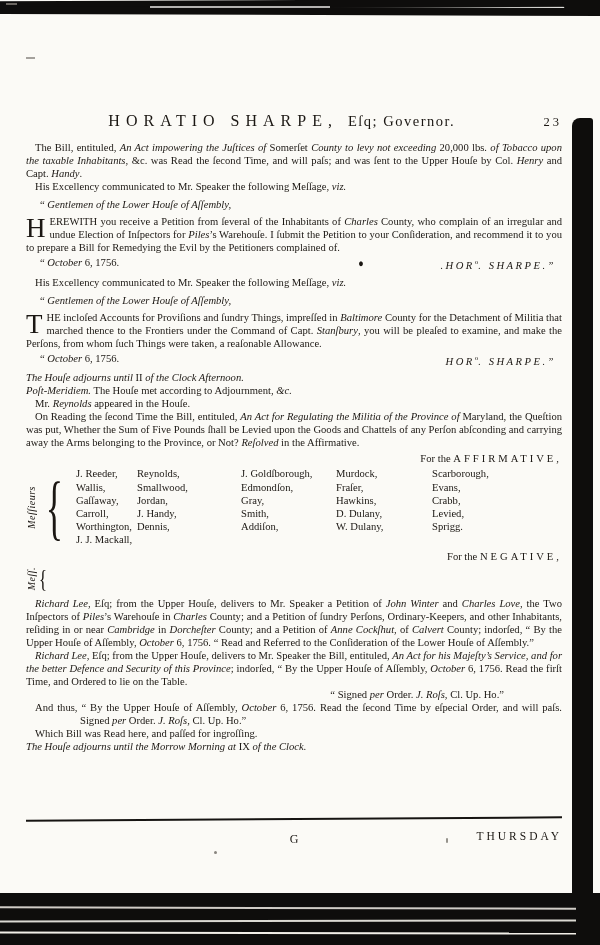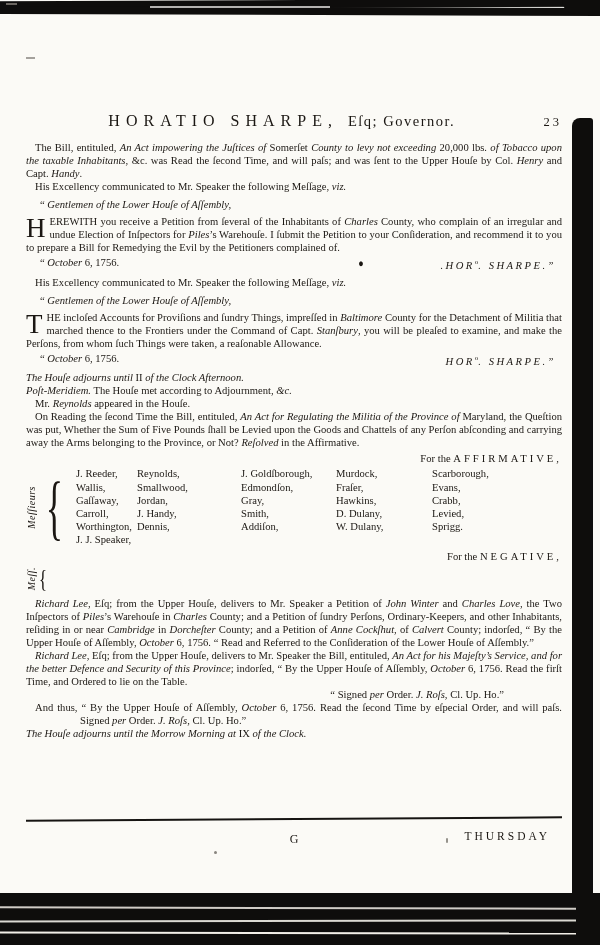--- a/index.html
+++ b/index.html
@@ -58,21 +58,21 @@
   .vote-brace{font-size:72px;line-height:80px;transform:scaleX(0.5);display:inline-block;font-weight:300;}
   .vote-brace.small{font-size:25px;line-height:28px;transform:scaleX(0.7);}
   .vote-grid{flex:1;display:grid;grid-template-columns:61px 104px 95px 96px 1fr;align-items:start;}
   .vote-name{font-size:10.6px;line-height:13.2px;white-space:nowrap;}
   .sect{margin-top:4px;}
   
   .page-footer{position:absolute;left:26px;right:38px;top:818px;}
   .footer-rule{height:2px;background:#161412;transform:rotate(-0.35deg);}
   .footer-row{position:relative;margin-top:12px;height:16px;}
   .sig-mark{position:absolute;left:0;right:0;text-align:center;font-size:12px;}
-  .catchword{position:absolute;right:12px;top:-2px;font-size:11.5px;letter-spacing:3px;text-align:center;}
+  .catchword{position:absolute;right:0;top:-2px;font-size:11.5px;letter-spacing:3px;text-align:center;}
 </style>
 </head>
 <body>
 
 <div class="scan">
 
   <div class="band top-band1"></div>
   <div class="band top-band2"></div>
   <div class="top-streak"></div>
   <div class="band right-hook"></div>
@@ -128,21 +128,21 @@
           <span class="vote-label">Meſſieurs</span>
           <span class="vote-brace">{</span>
         </div>
         <div class="vote-grid">
           <div class="vote-col">
               <div class="vote-name">J. Reeder,</div>
               <div class="vote-name">Wallis,</div>
               <div class="vote-name">Gaſſaway,</div>
               <div class="vote-name">Carroll,</div>
               <div class="vote-name">Worthington,</div>
-              <div class="vote-name">J. J. Speaker,</div>
+              <div class="vote-name">J. J. Mackall,</div>
             </div>
           <div class="vote-col">
               <div class="vote-name">Reynolds,</div>
               <div class="vote-name">Smallwood,</div>
               <div class="vote-name">Jordan,</div>
               <div class="vote-name">J. Handy,</div>
               <div class="vote-name">Dennis,</div>
             </div>
           <div class="vote-col">
               <div class="vote-name">J. Goldſborough,</div>
@@ -174,20 +174,21 @@
           <span class="vote-label">Meſſ.</span>
           <span class="vote-brace small">{</span>
         </div>
       </div>
 
       <div class="sect">
         <p class="ind"><span class="i">Richard Lee</span><span>, Eſq; from the Upper Houſe, delivers to Mr. Speaker a Petition of </span><span class="i">John Winter</span><span> and </span><span class="i">Charles Love</span><span>, the Two Inſpectors of </span><span class="i">Piles</span><span>’s Warehouſe in </span><span class="i">Charles</span><span> County; and a Petition of ſundry Perſons, Ordinary-Keepers, and other Inhabitants, reſiding in or near </span><span class="i">Cambridge</span><span> in </span><span class="i">Dorcheſter</span><span> County; and a Petition of </span><span class="i">Anne Cockſhut</span><span>, of </span><span class="i">Calvert</span><span> County; indorſed, “ By the Upper Houſe of Aſſembly, </span><span class="i">October</span><span> 6, 1756. “ Read and Referred to the Conſideration of the Lower Houſe of Aſſembly.”</span></p>
         <p class="ind"><span class="i">Richard Lee</span><span>, Eſq; from the Upper Houſe, delivers to Mr. Speaker the Bill, entituled, </span><span class="i">An Act for his Majeſty’s Service, and for the better Defence and Security of this Province</span><span>; indorſed, “ By the Upper Houſe of Aſſembly, </span><span class="i">October</span><span> 6, 1756. Read the firſt Time, and Ordered to lie on the Table.</span></p>
         <p class="signed-line"><span>“ Signed </span><span class="i">per</span><span> Order.   </span><span class="i">J. Roſs</span><span>, Cl. Up. Ho.”</span></p>
         <p class="ind"><span>And thus, “ By the Upper Houſe of Aſſembly, </span><span class="i">October</span><span> 6, 1756. Read the ſecond Time by eſpecial Order, and will paſs.</span><span class="gap"></span><span>Signed </span><span class="i">per</span><span> Order.   </span><span class="i">J. Roſs</span><span>, Cl. Up. Ho.”</span></p>
+        <p class="ind"><span>Which Bill was Read here, and paſſed for ingroſſing.</span></p>
         <p><span class="i">The Houſe adjourns until the Morrow Morning at </span><span>IX</span><span class="i"> of the Clock.</span></p>
       </div>
 
     </main>
   </div>
 
   <div class="page-footer">
     <div class="footer-rule"></div>
     <div class="footer-row">
       <span class="sig-mark">G</span>

